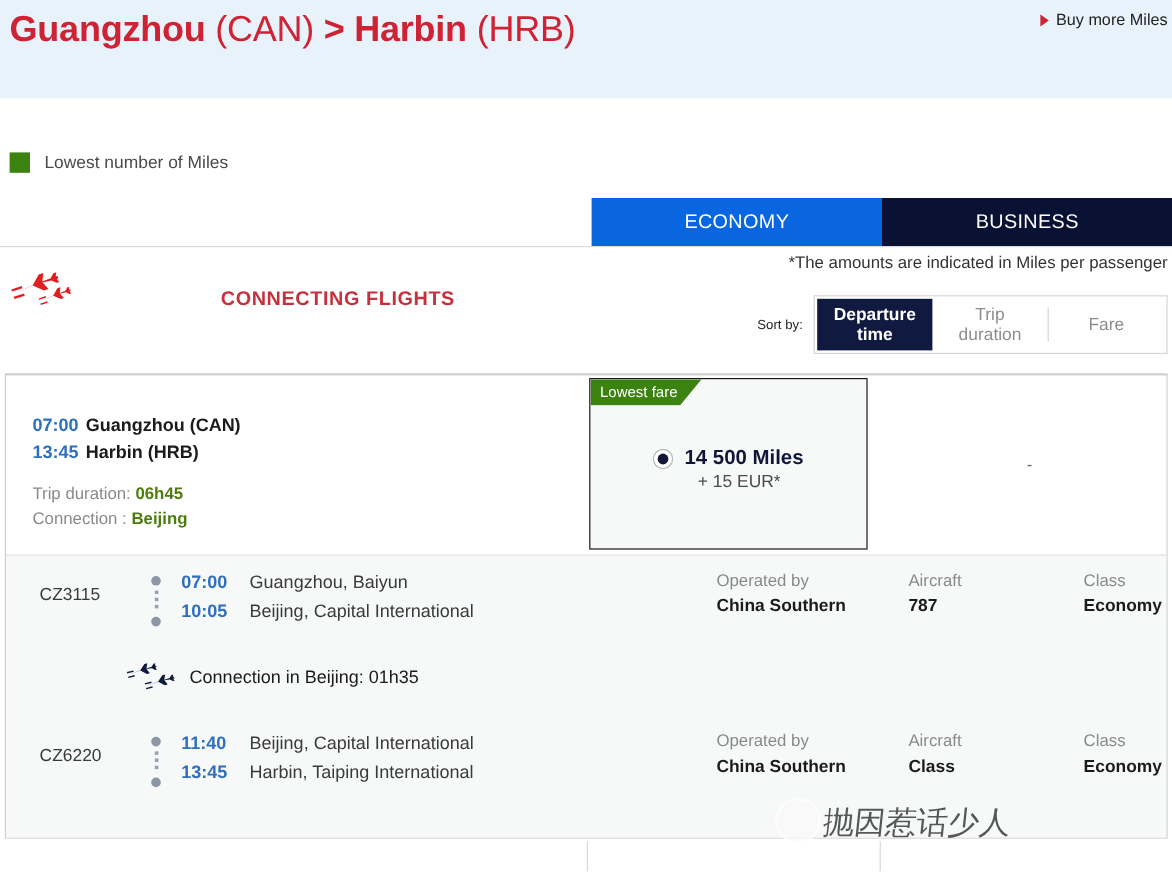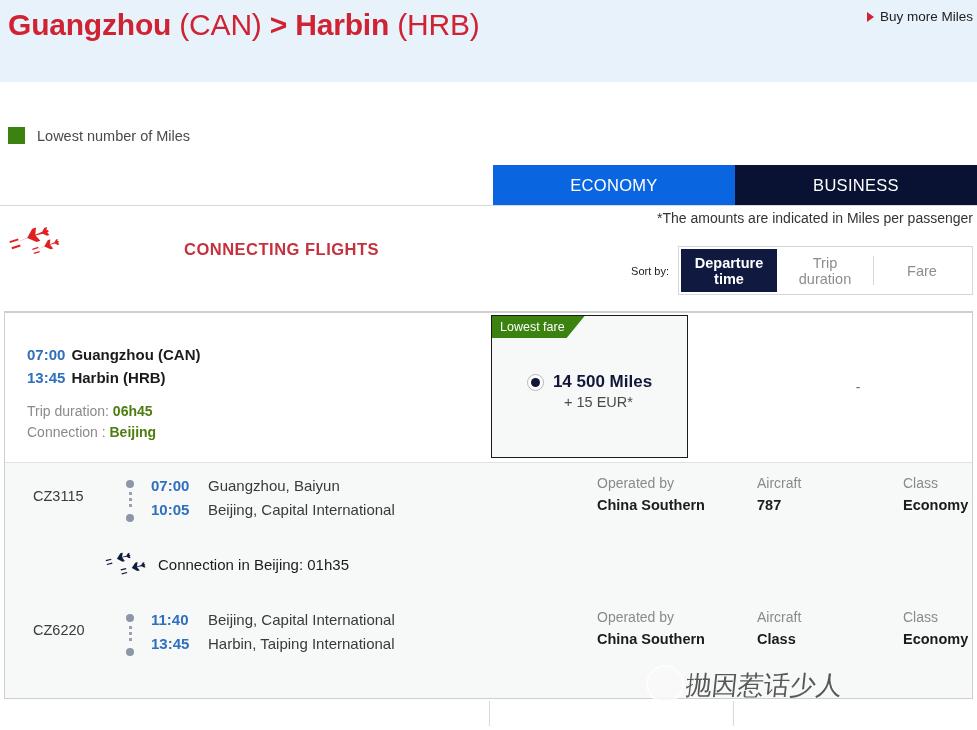--- a/index.html
+++ b/index.html
@@ -221,21 +221,21 @@
   }
   .sum-meta-line b {
     color: #4d7c0f;
     font-weight: 700;
   }
 
   .fare-box {
     position: absolute;
     left: 486px;
     top: 2px;
-    width: 197px;
+    width: 232px;
     height: 143px;
     border: 1px solid #1b1b1b;
     background: #f7f8f8;
     box-sizing: border-box;
   }
   .lowest-ribbon {
     position: absolute;
     left: 0; top: 0;
     height: 22px;
     padding: 0 20px 0 8px;

